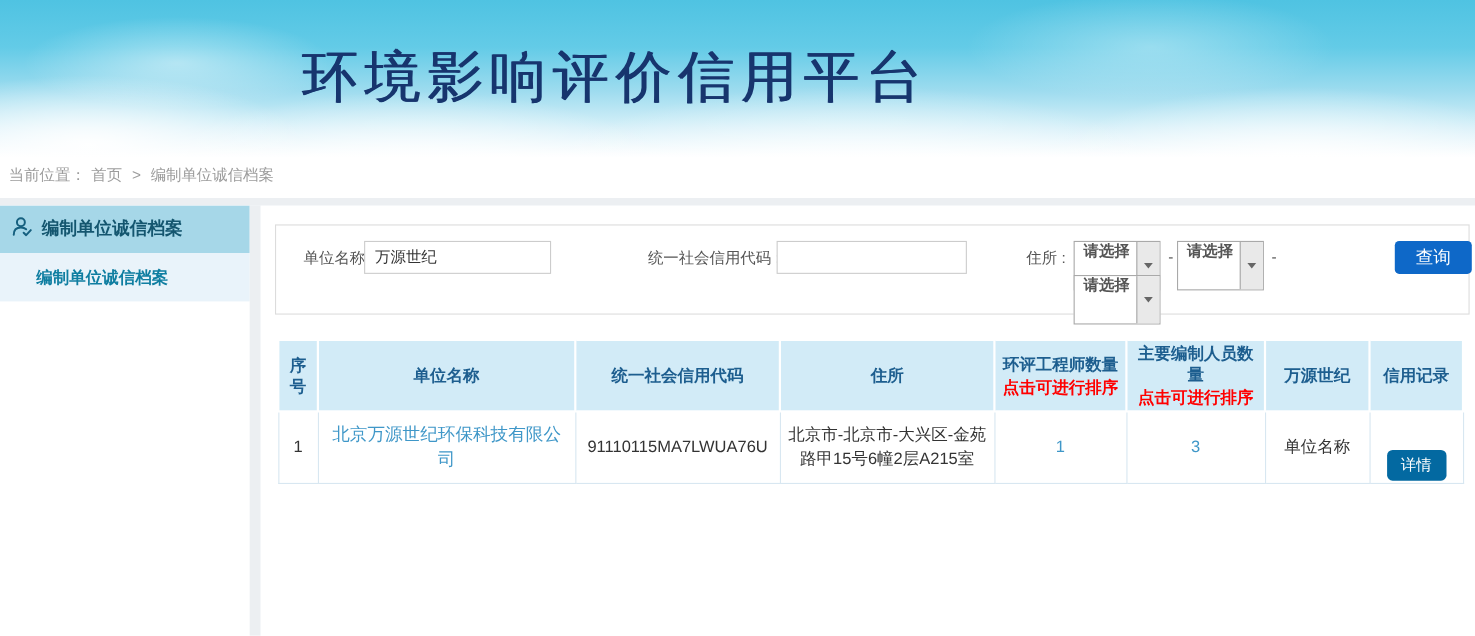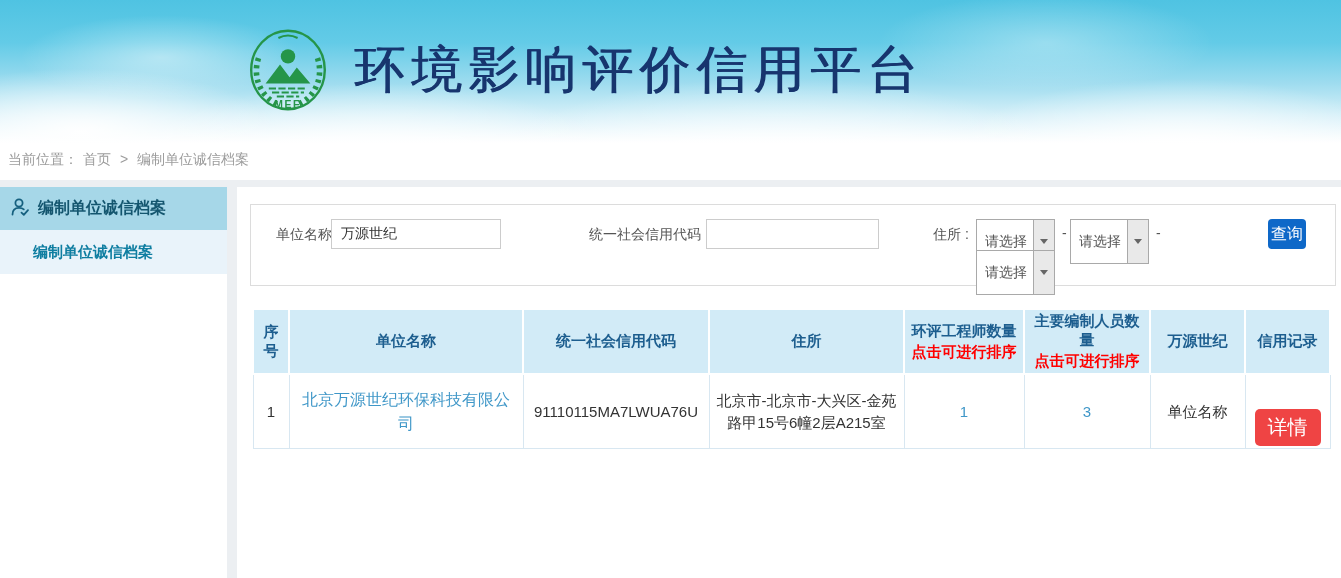--- a/index.html
+++ b/index.html
@@ -45,66 +45,54 @@
   .search-panel { position:relative; height:82px; width:1086px;
     border:1px solid #dcdcdc; background:#fff; }
   .sp-label { position:absolute; top:21px; font-size:14px; color:#555; white-space:nowrap; }
   .sp-input { position:absolute; top:14px; height:30px; border:1px solid #ccc;
     padding:0 9px; font-size:14px; color:#333; outline:none;
     font-family:Liberation Mono, monospace; }
   .lbl-unit { left:25px; }   .inp-unit { left:80px;  width:170px; }
   .lbl-code { left:338px; }  .inp-code { left:455px; width:173px; }
   .lbl-addr { left:682px; }
   .combo { position:absolute; width:79px; height:45px; border:1px solid #a9a9a9;
-    background:#fff; display:flex; align-items:center; cursor:pointer; }
+    background:#fff; display:flex; align-items:flex-start; cursor:pointer;font-weight:bold; }
   .combo .val { flex:1; padding-left:8px; font-size:14px; color:#555; }
   .combo .arrow-box { width:21px; height:100%; background:#e9e9e9;
     border-left:1px solid #a9a9a9; display:flex; align-items:center; justify-content:center; }
   .tri { width:0; height:0; border-left:4px solid transparent;
     border-right:4px solid transparent; border-top:5px solid #666; }
   .combo1 { left:725px; top:14px; } .combo2 { left:819px; top:14px; }
   .combo3 { left:725px; top:45px; }
   .dash { position:absolute; top:20px; font-size:14px; color:#555; }
   .dash1 { left:811px; } .dash2 { left:905px; }
-  .search-btn { position:absolute; left:1017px; top:14px; width:38px; height:30px;
+  .search-btn { position:absolute; left:1017px; top:14px; width:70px; height:30px;
     background:#0e68c8; color:#fff; border:none; border-radius:4px;
     font-size:16px; cursor:pointer; font-family:"Liberation Sans","DejaVu Sans",sans-serif; }
 
   
   .result-table { margin:22px 0 0 2px; border-collapse:collapse;
     width:1077px; table-layout:fixed; }
   .result-table th { background:#d2ebf7; color:#1d5e8f; font-size:15px;
     font-weight:bold; border:2px solid #fff; height:42px; padding:2px 3px; text-align:center; }
   .sort-hint { display:block; color:#ff0000; font-weight:bold; font-size:15px; margin-top:2px; }
   .result-table td { border:1px solid #d8e7f1; text-align:center; font-size:15px;
     color:#333; height:46px; padding:2px 6px; background:#fff; line-height:1.45; }
   .seq { color:#30567a; }
   .cell-link { color:#3f97c8; text-decoration:none; cursor:pointer; }
   .name-link { font-size:16px; }
-  .detail-btn { background:#ef4444; color:#fff; border:none; border-radius:5px;
-    padding:5px 13px; font-size:20px; cursor:pointer;
+  .detail-btn { background:#0369a1; color:#fff; border:none; border-radius:5px;
+    padding:5px 13px; font-size:14px; cursor:pointer;
     font-family:"Liberation Sans","DejaVu Sans",sans-serif;margin-top:32px; }
 </style>
 </head>
 <body>
 
 <div class="header">
   <div class="brand">
-    <span>
-      <svg class="logo-svg" viewBox="0 0 100 106" xmlns="http://www.w3.org/2000/svg">
-        <ellipse cx="50" cy="53" rx="46" ry="49" fill="none" stroke="#259549" stroke-width="3"></ellipse>
-        <path d="M36 95 A40 44 0 0 1 14 36" fill="none" stroke="#259549" stroke-width="7" stroke-dasharray="4 5"></path>
-        <path d="M64 95 A40 44 0 0 0 86 36" fill="none" stroke="#259549" stroke-width="7" stroke-dasharray="4 5"></path>
-        <path d="M38 13 Q50 7 62 13" fill="none" stroke="#259549" stroke-width="2.5"></path>
-        <circle cx="50" cy="36" r="9" fill="#259549"></circle>
-        <path d="M22 70 L40 46 L52 62 L61 50 L78 70 Z" fill="#259549"></path>
-        <path d="M26 76 H74 M30 81 H70 M36 86 H64" stroke="#259549" stroke-width="2.5" fill="none" stroke-dasharray="9 3"></path>
-        <text x="50" y="100" text-anchor="middle" font-size="13" font-weight="bold" fill="#259549" letter-spacing="2">MEE</text>
-      </svg>
-    </span>
     <div class="site-title">环境影响评价信用平台</div>
   </div>
 </div>
 
 <div class="breadcrumb-bar">
   <span>当前位置：</span><a href="#">首页</a>
   <span>&gt;</span>
   <span>编制单位诚信档案</span>
 </div>
 

